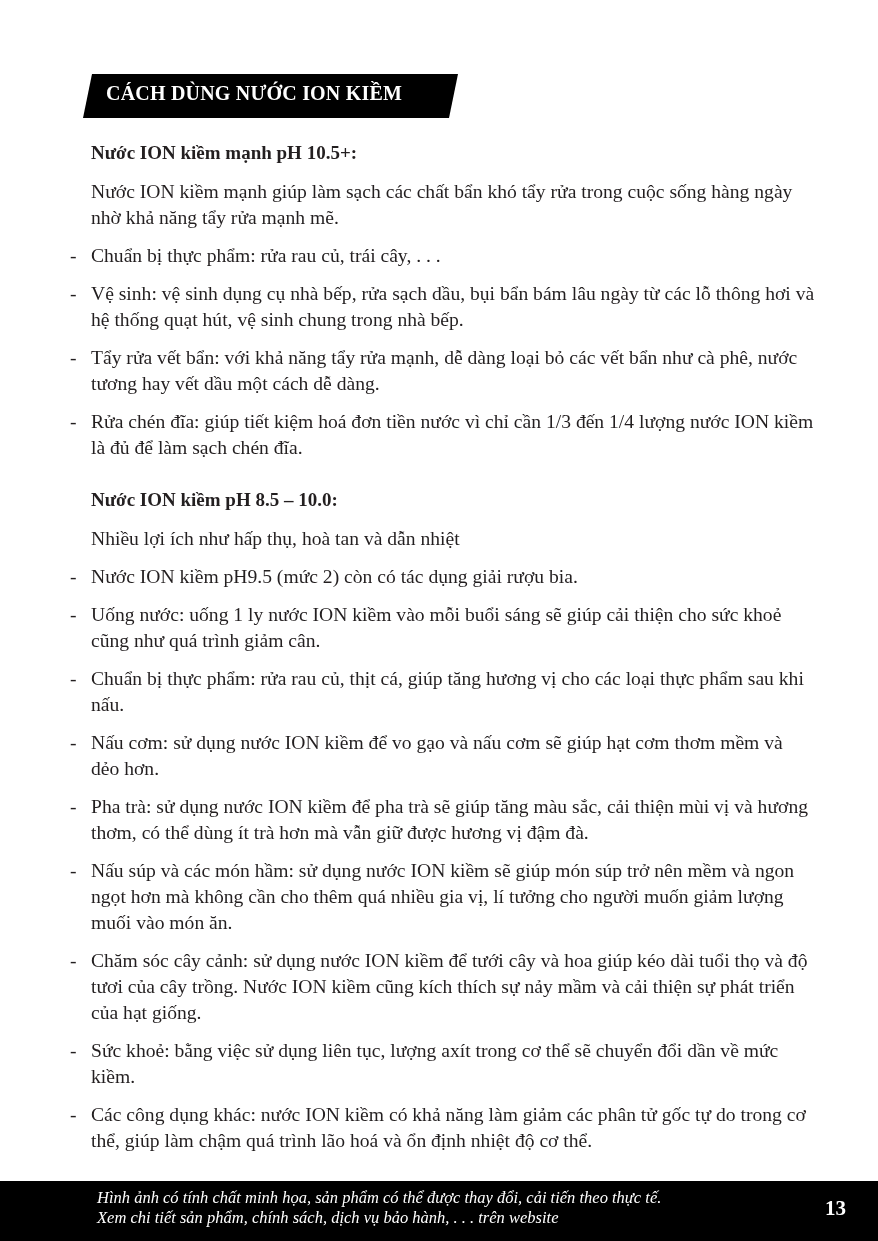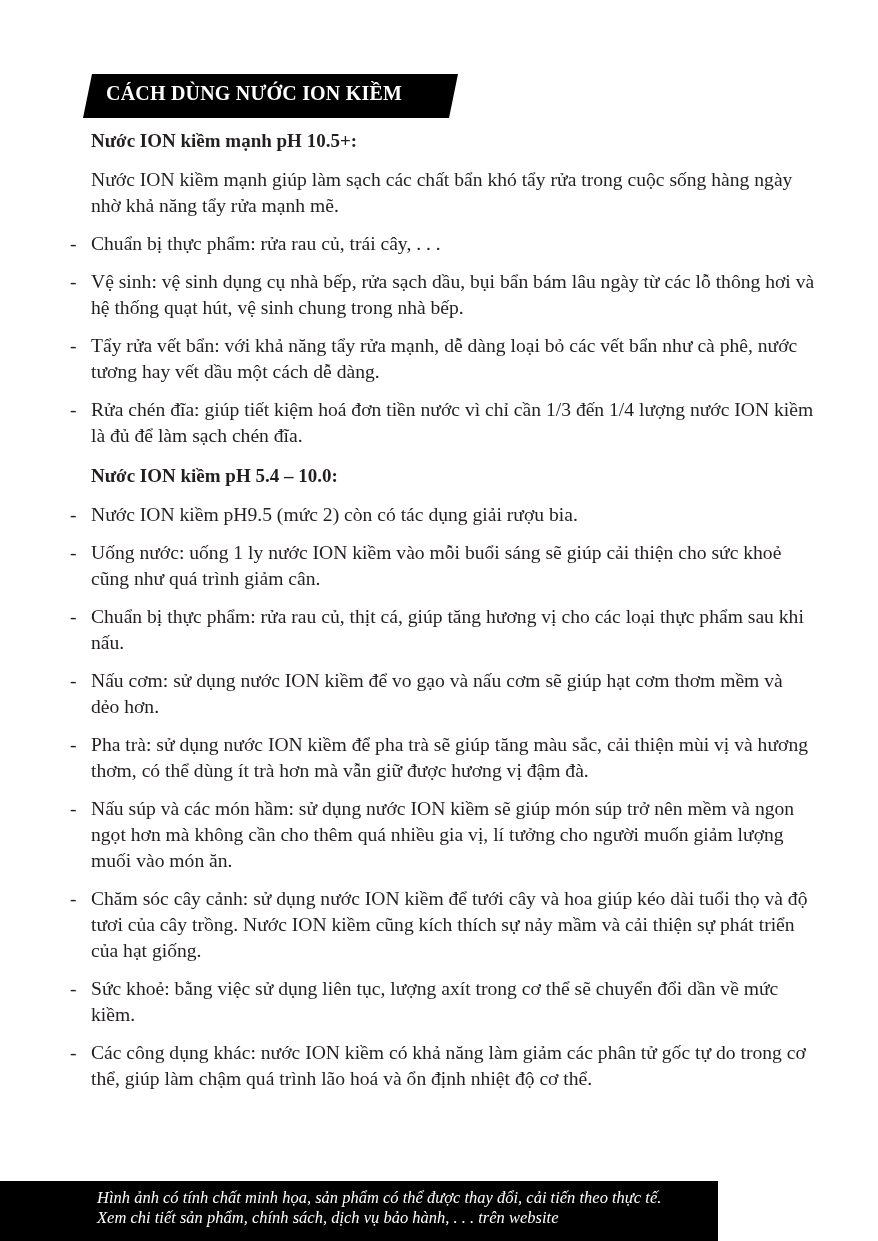--- a/index.html
+++ b/index.html
@@ -15,28 +15,28 @@
   }
   .banner-text {
     position: absolute; left: 106px; top: 82px;
     color: #fff; font-weight: bold; font-size: 20px; letter-spacing: 0.2px;
     white-space: nowrap;
   }
   .content {
     position: absolute; left: 70px; top: 128px; width: 745px;
     font-size: 19.6px; line-height: 26px;
   }
-  .heading { font-weight: bold; margin: 0 0 13px 21px; font-size: 19px; }
+  .heading { font-weight: bold; margin: 12px 0 13px 21px; font-size: 19px; }
   .para { margin: 5px 0 12px 21px; }
   .item { display: flex; margin: 0 0 12px 0; }
   .dash { width: 21px; flex: 0 0 21px; }
   .item-text { flex: 1; }
   .section-gap { height: 2px; }
   .footer {
-    position: absolute; left: 0; top: 1181px; width: 718px; height: 60px;
+    position: absolute; left: 0; top: 1181px; width: 878px; height: 60px;
     background: #000; color: #fff;
   }
   .footer-note {
     position: absolute; left: 97px; top: 7px;
     font-style: italic; font-size: 16.5px; line-height: 20px;
     font-family: "Liberation Serif", "DejaVu Serif", serif;
   }
   .page-num {
     position: absolute; left: 825px; top: 15px;
     font-weight: bold; font-size: 21px;
@@ -66,21 +66,22 @@
         <span class="item-text">Tẩy rửa vết bẩn: với khả năng tẩy rửa mạnh, dễ dàng loại bỏ các vết bẩn như cà phê, nước tương hay vết dầu một cách dễ dàng.</span>
       </div>
     <div class="item">
         <span class="dash">-</span>
         <span class="item-text">Rửa chén đĩa: giúp tiết kiệm hoá đơn tiền nước vì chỉ cần 1/3 đến 1/4 lượng nước ION kiềm là đủ để làm sạch chén đĩa.</span>
       </div>
   </div>
   <div class="section-gap"></div>
 
   <div>
-    <div class="heading">Nước ION kiềm pH 5.4 – 10.0:</div>
+    <div class="heading">Nước ION kiềm pH 8.5 – 10.0:</div>
+    <div class="para">Nhiều lợi ích như hấp thụ, hoà tan và dẫn nhiệt</div>
     <div class="item">
         <span class="dash">-</span>
         <span class="item-text">Nước ION kiềm pH9.5 (mức 2) còn có tác dụng giải rượu bia.</span>
       </div>
     <div class="item">
         <span class="dash">-</span>
         <span class="item-text">Uống nước: uống 1 ly nước ION kiềm vào mỗi buổi sáng sẽ giúp cải thiện cho sức khoẻ cũng như quá trình giảm cân.</span>
       </div>
     <div class="item">
         <span class="dash">-</span>

